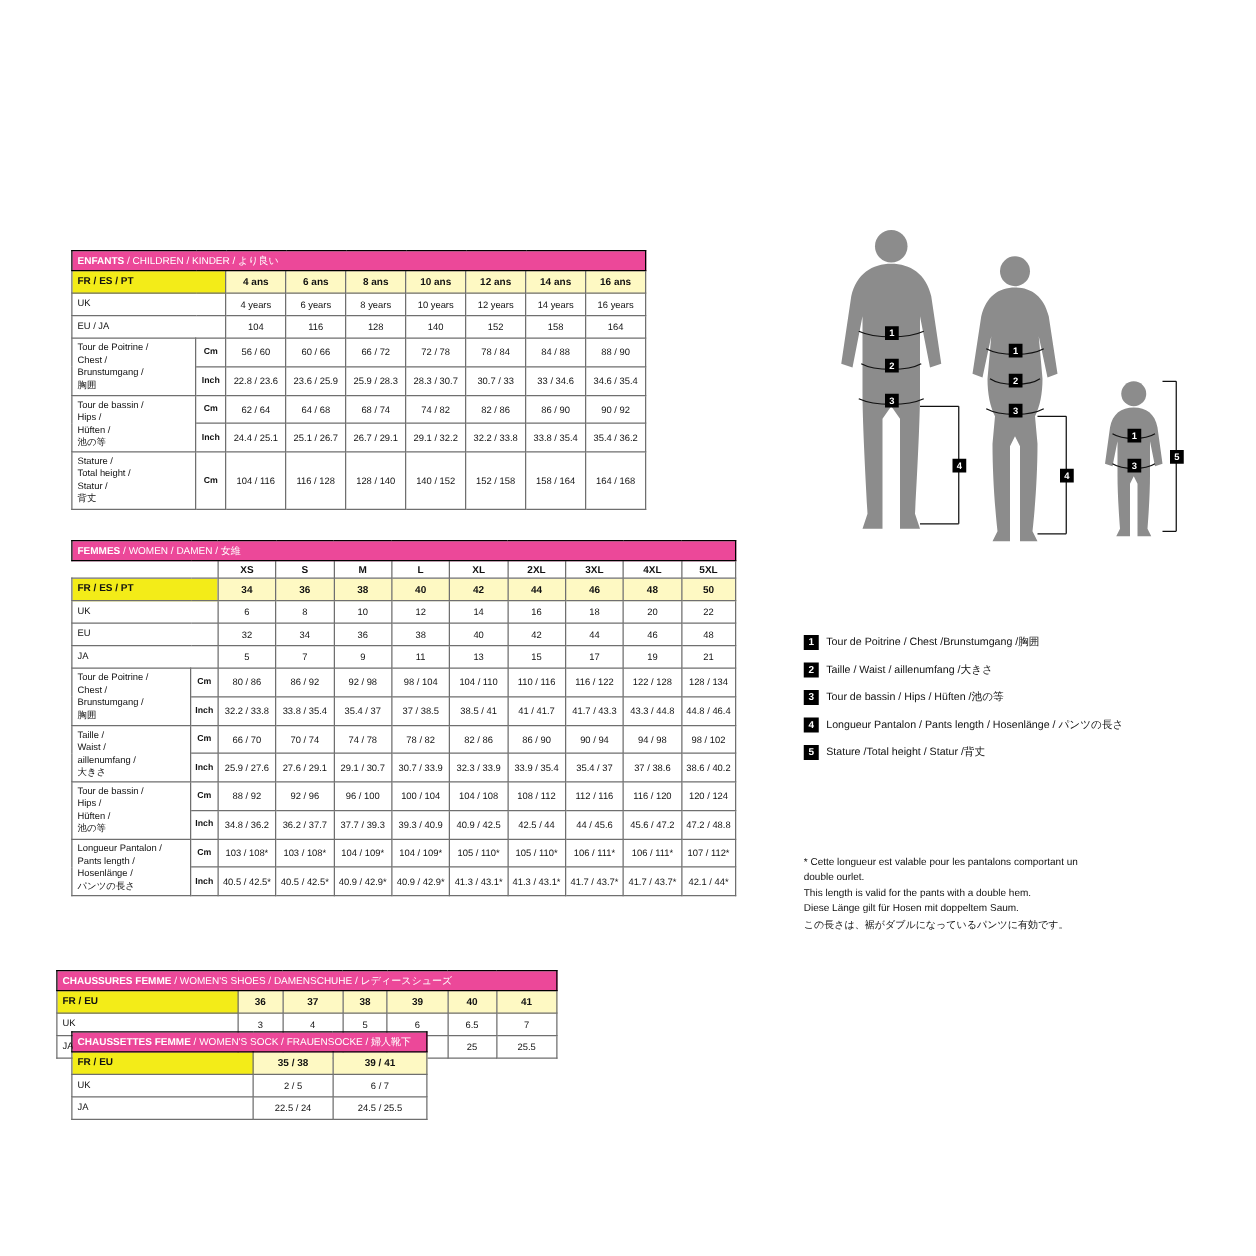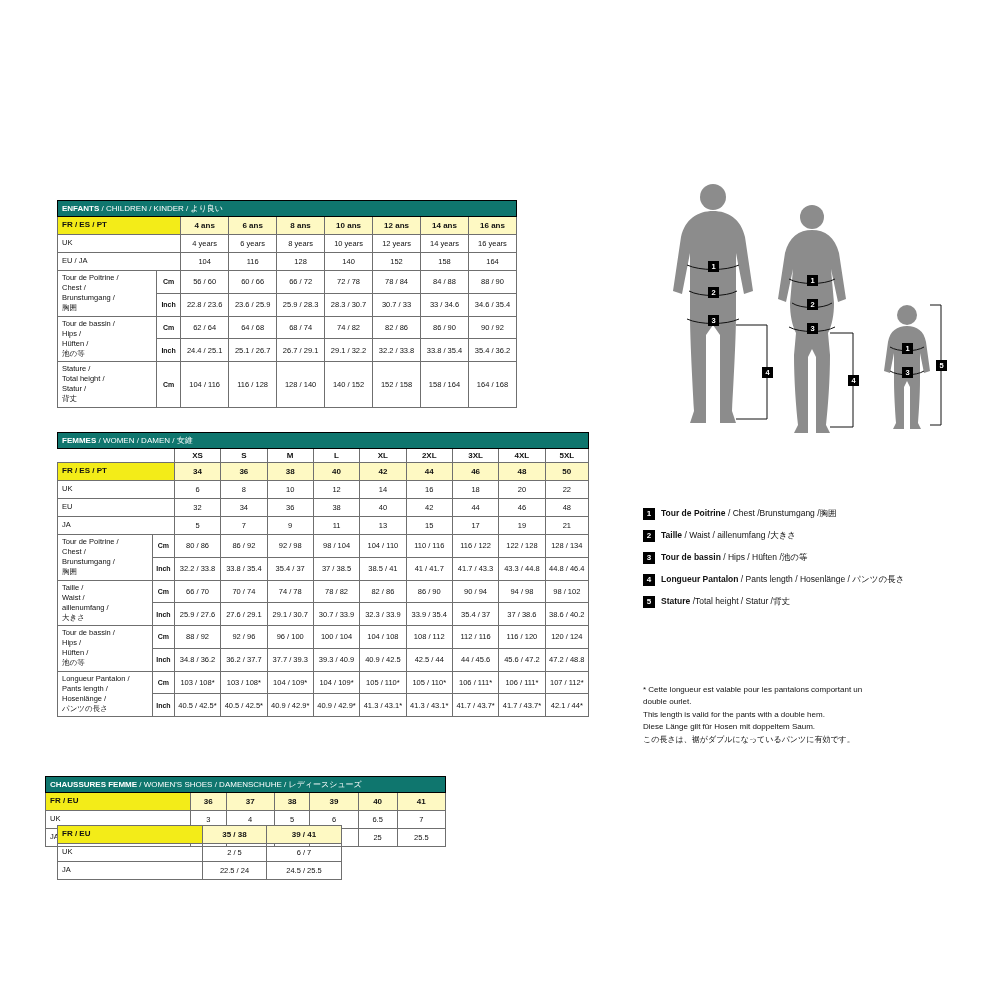--- a/index.html
+++ b/index.html
@@ -4,33 +4,33 @@
 <style>
   html,body{margin:0;padding:0;background:#ffffff;}
   body{width:1005px;height:1005px;font-family:"Liberation Sans",sans-serif;color:#111;position:relative;overflow:hidden;}
   .page{position:absolute;left:0;top:0;width:1005px;height:1005px;}
   .title{position:absolute;left:57px;top:168px;font-size:17px;}
   .title b{font-weight:bold;}
   .title .light{font-weight:normal;}
   table{border-collapse:collapse;}
   .tbl{position:absolute;font-size:7.5px;}
   .tbl td,.tbl th{border:1px solid #6f6f6f;padding:0 3px;text-align:center;vertical-align:middle;white-space:nowrap;}
-  .hdrband td{background:#0f766e;color:#fff;border:1px solid #000;text-align:left;font-size:8px;padding:2px 4px;font-weight:bold;}
+  .hdrband td{background:#ec4899;color:#fff;border:1px solid #000;text-align:left;font-size:8px;padding:2px 4px;font-weight:bold;}
   .hdrband td .thin{font-weight:normal;}
   .yellow td{background:#fef9c3;font-weight:bold;font-size:8px;text-align:center;}
   .lbl{text-align:left !important;font-size:7.5px;line-height:1.35;padding:2px 4px !important;}
   .unit{font-size:7px;font-weight:bold;}
   .rowsm td{height:13px;}
   .blank{border:none !important;background:transparent !important;}
 
   
   .legend{position:absolute;left:643px;top:505px;font-size:8.5px;}
   .legend .row{display:flex;align-items:center;height:17px;margin-bottom:5px;}
   .legend .num{width:12px;height:12px;background:#000;color:#fff;font-size:8px;font-weight:bold;display:flex;align-items:center;justify-content:center;margin-right:6px;}
-  .legend .txt b{font-weight:bold;}
+  .legend .txt b{font-weight:normal;}
   .note{position:absolute;left:643px;top:684px;font-size:8px;line-height:1.55;color:#111;}
 
   
   .figs{position:absolute;left:640px;top:175px;width:330px;height:310px;}
   .mark{position:absolute;width:11px;height:11px;background:#000;color:#fff;font-size:7.5px;font-weight:bold;display:flex;align-items:center;justify-content:center;}
 </style>
 </head>
 <body>
 
 <div class="page">
@@ -350,20 +350,23 @@
       <td>24</td>
       <td>24.5</td>
       <td>25</td>
       <td>25.5</td>
     </tr>
   </tbody>
     </table>
 
   <table class="tbl" id="t-socks" style="left:57px;top:825px;width:285px;">
     <tbody>
+        <tr class="hdrband">
+      <td colspan="3"><b>CHAUSSETTES FEMME</b><span class="thin"> / WOMEN'S SOCK / FRAUENSOCKE / 婦人靴下</span></td>
+    </tr>
     <tr class="yellow rowsm">
       <td class="lbl" style="background:#f3ec18;width:136px;">FR / EU</td>
       <td>35 / 38</td>
       <td>39 / 41</td>
     </tr>
     <tr class="rowsm">
       <td class="lbl">UK</td>
       <td>2 / 5</td>
       <td>6 / 7</td>
     </tr>

